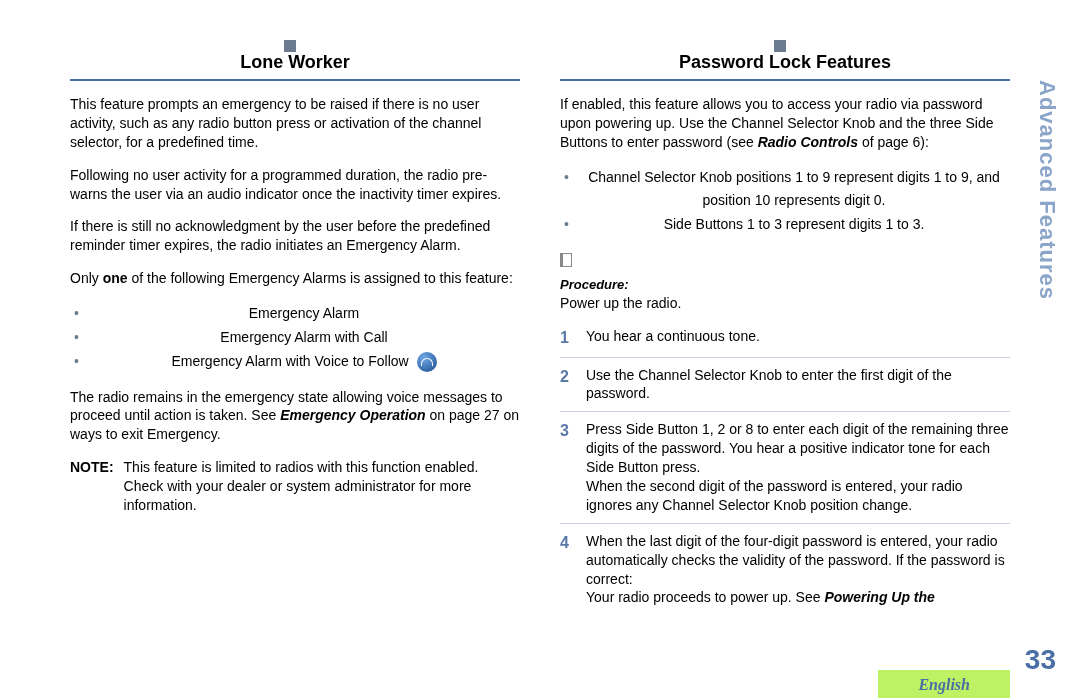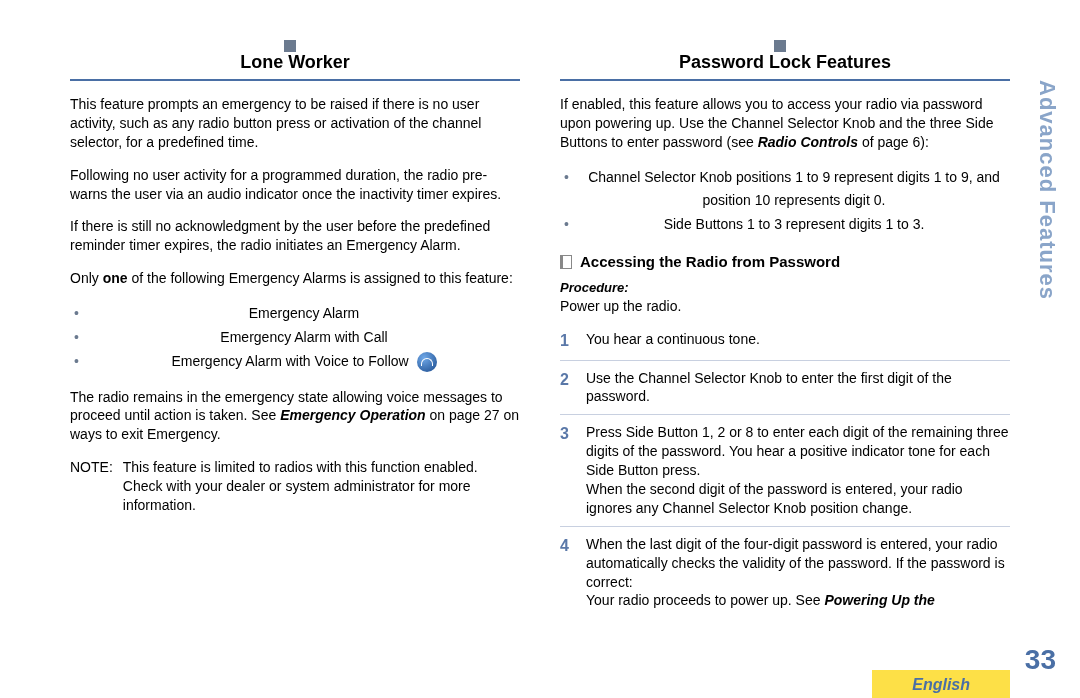--- a/index.html
+++ b/index.html
@@ -73,21 +73,21 @@
   .icon-circle::after {
     content: "";
     position: absolute;
     left: 4px; right: 4px; bottom: 6px;
     height: 7px;
     border: 1.5px solid #fff;
     border-bottom: none;
     border-radius: 6px 6px 0 0;
   }
   .note { display: flex; gap: 10px; line-height: 1.35; }
-  .note-label { font-weight: normal; white-space: nowrap; text-align: center; }
+  .note-label { font-weight: bold; white-space: nowrap; text-align: center; }
   .subheading {
     display: flex;
     align-items: center;
     font-weight: bold;
     font-size: 15px;
     margin: 16px 0 10px 0;
     gap: 8px;
   }
   .book-icon {
     width: 12px;
@@ -130,26 +130,27 @@
     bottom: 22px;
     font-size: 28px;
     font-weight: bold;
     color: #4a6fa5;
     margin-left: 44px;
   }
   .lang-tab {
     position: absolute;
     right: 70px;
     bottom: 0;
-    background: #fde047;
+    background: #bef264;
     color: #4a6fa5;
     font-weight: bold;
     font-style: italic;
     font-size: 16px;
     padding: 6px 40px 4px 40px;
+    font-family: Liberation Serif, serif;
   }
   b { font-weight: bold; }
   i { font-style: italic; }
 </style>
 </head>
 <body>
 
 <div class="page">
 
   <div class="col">
@@ -189,21 +190,20 @@
     <hr class="rule">
     <p class="para">
       <span>If enabled, this feature allows you to access your radio via password upon powering up. Use the Channel Selector Knob and the three Side Buttons to enter password (see </span><b><i>Radio Controls</i></b><span> of page 6):</span>
     </p>
     <ul class="bullets">
       <li>Channel Selector Knob positions 1 to 9 represent digits 1 to 9, and position 10 represents digit 0.</li>
       <li>Side Buttons 1 to 3 represent digits 1 to 3.</li>
     </ul>
     <div class="subheading">
       <span class="book-icon"></span>
-      <span>Accessing the Radio from Password</span>
     </div>
     <div class="proc-label">Procedure:</div>
     <div class="para" style="margin-bottom:6px">Power up the radio.</div>
     <ol class="steps">
       <li>
         <span class="step-num">1</span>
         <span>You hear a continuous tone.</span>
       </li>
       <li>
         <span class="step-num">2</span>

